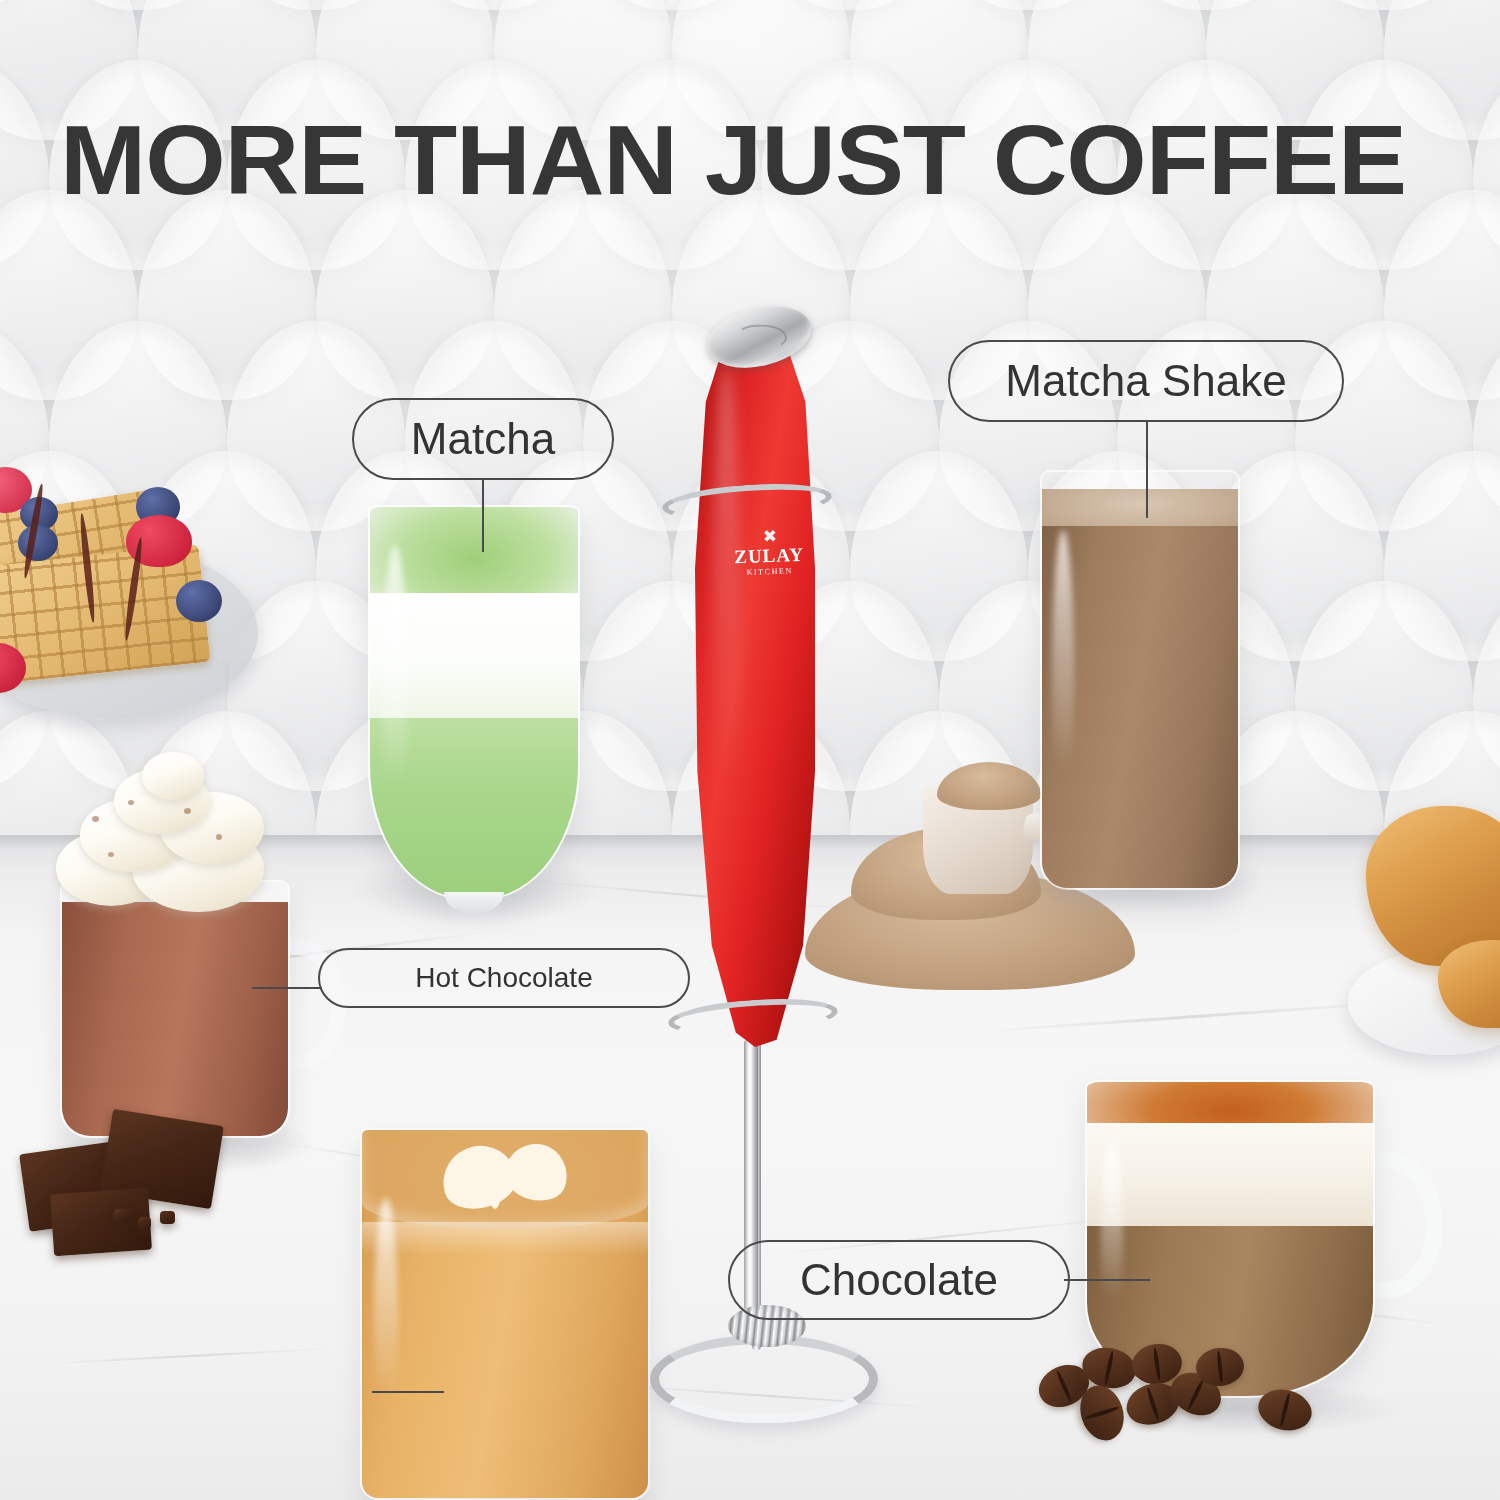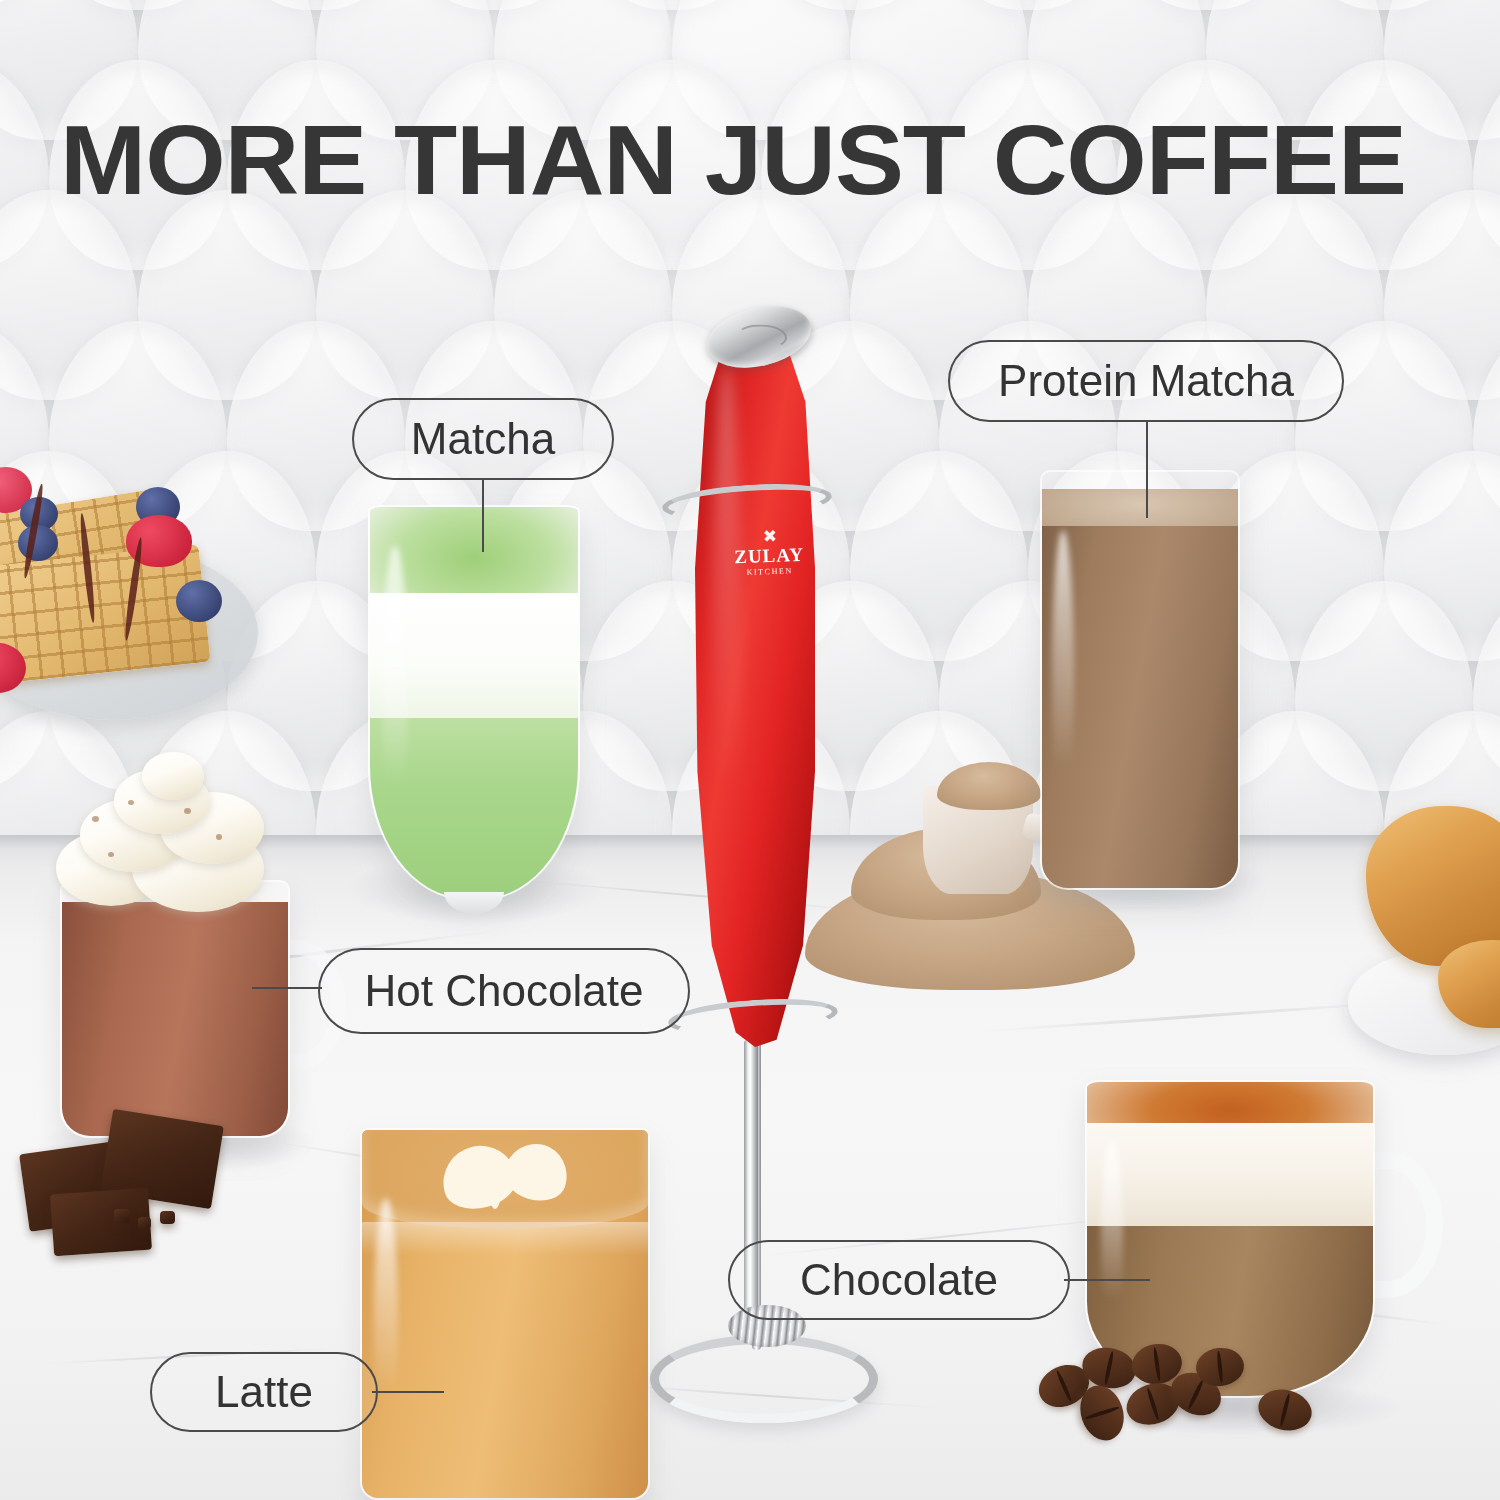--- a/index.html
+++ b/index.html
@@ -514,32 +514,29 @@
       <div class="kn">KITCHEN</div>
     </div>
   </div>
 
   <div class="pill" style="left:352px; top:398px; width:262px; height:82px; font-size:44px;">
     <span>Matcha</span>
   </div>
   <div class="leader" style="left:482px; top:480px; width:2.2px; height:72px;"></div>
 
   <div class="pill" style="left:948px; top:340px; width:396px; height:82px; font-size:44px;">
-    <span>Protein Matcha</span>
+    <span>Matcha Shake</span>
   </div>
   <div class="leader" style="left:1146px; top:422px; width:2.2px; height:96px;"></div>
 
-  <div class="pill" style="left:318px; top:948px; width:372px; height:86px; font-size:44px;">
+  <div class="pill" style="left:318px; top:948px; width:372px; height:60px; font-size:28px;">
     <span>Hot Chocolate</span>
   </div>
   <div class="leader" style="left:252px; top:987px; width:70px; height:2.2px;"></div>
 
-  <div class="pill" style="left:150px; top:1352px; width:228px; height:80px; font-size:44px;">
-    <span>Latte</span>
-  </div>
   <div class="leader" style="left:372px; top:1391px; width:72px; height:2.2px;"></div>
 
   <div class="pill" style="left:728px; top:1240px; width:342px; height:80px; font-size:44px;">
     <span>Chocolate</span>
   </div>
   <div class="leader" style="left:1064px; top:1279px; width:86px; height:2.2px;"></div>
 
 </div>
 
 </body></html>

